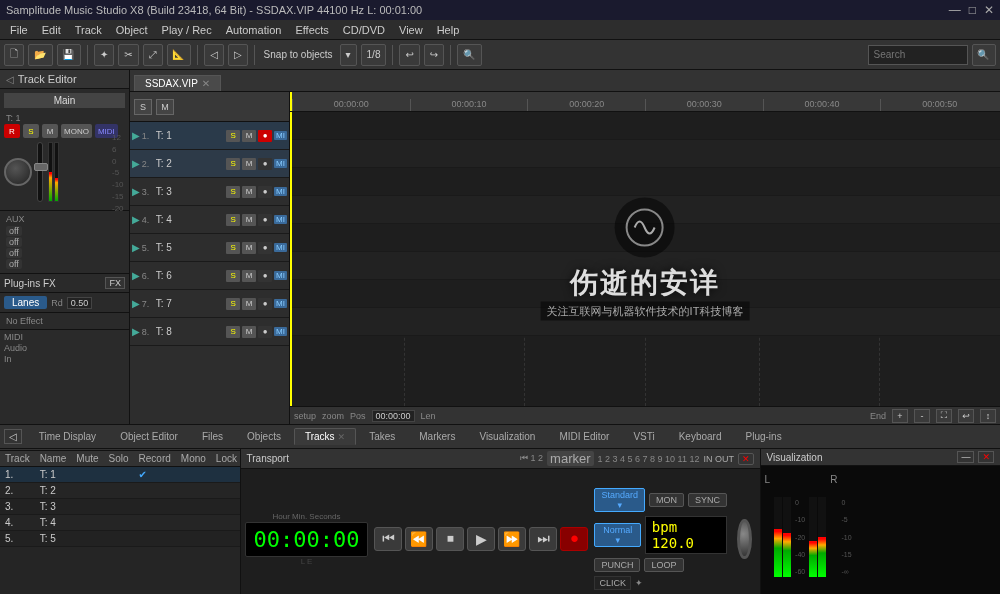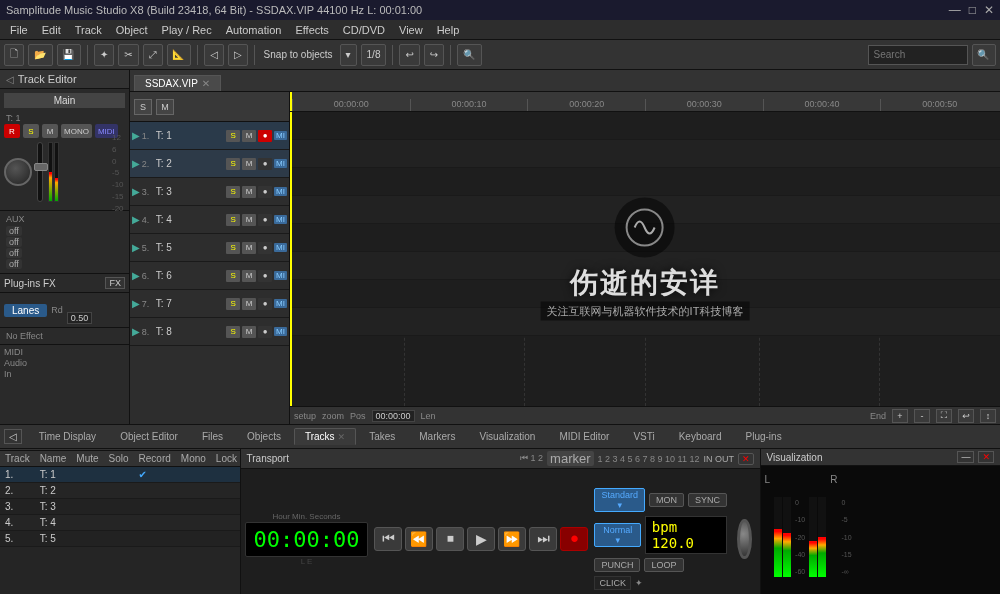--- a/index.html
+++ b/index.html
@@ -634,21 +634,21 @@
     </div>
     <div class="plugins-section">
       <div class="plugins-header">
         <span>Plug-ins FX</span>
         <button style="background:#333; border:1px solid #555; color:#ccc; font-size:9px; cursor:pointer; padding:0 3px;">FX</button>
       </div>
     </div>
     <div style="padding:3px 4px; border-bottom:1px solid #111; display:flex; align-items:center; gap:4px;">
       <button class="lanes-btn">Lanes</button>
       <span style="font-size:9px; color:#888;">Rd</span>
-      <span style="font-size:9px; color:#ccc; background:#222; border:1px solid #444; padding:0 3px;margin-top:16px;">0.50</span>
+      <span style="font-size:9px; color:#ccc; background:#222; border:1px solid #444; padding:0 3px;">0.50</span>
     </div>
     <div style="padding:3px 6px; font-size:9px; color:#888; border-bottom:1px solid #111;">No Effect</div>
     <div style="padding:2px 4px; display:flex; flex-direction:column; gap:1px;">
       <div style="display:flex; align-items:center; gap:2px;">
         <span style="font-size:9px; color:#888; width:30px;">MIDI</span>
       </div>
       <div style="display:flex; align-items:center; gap:2px;">
         <span style="font-size:9px; color:#888; width:30px;">Audio</span>
       </div>
       <div style="display:flex; align-items:flex-start; gap:2px;">

